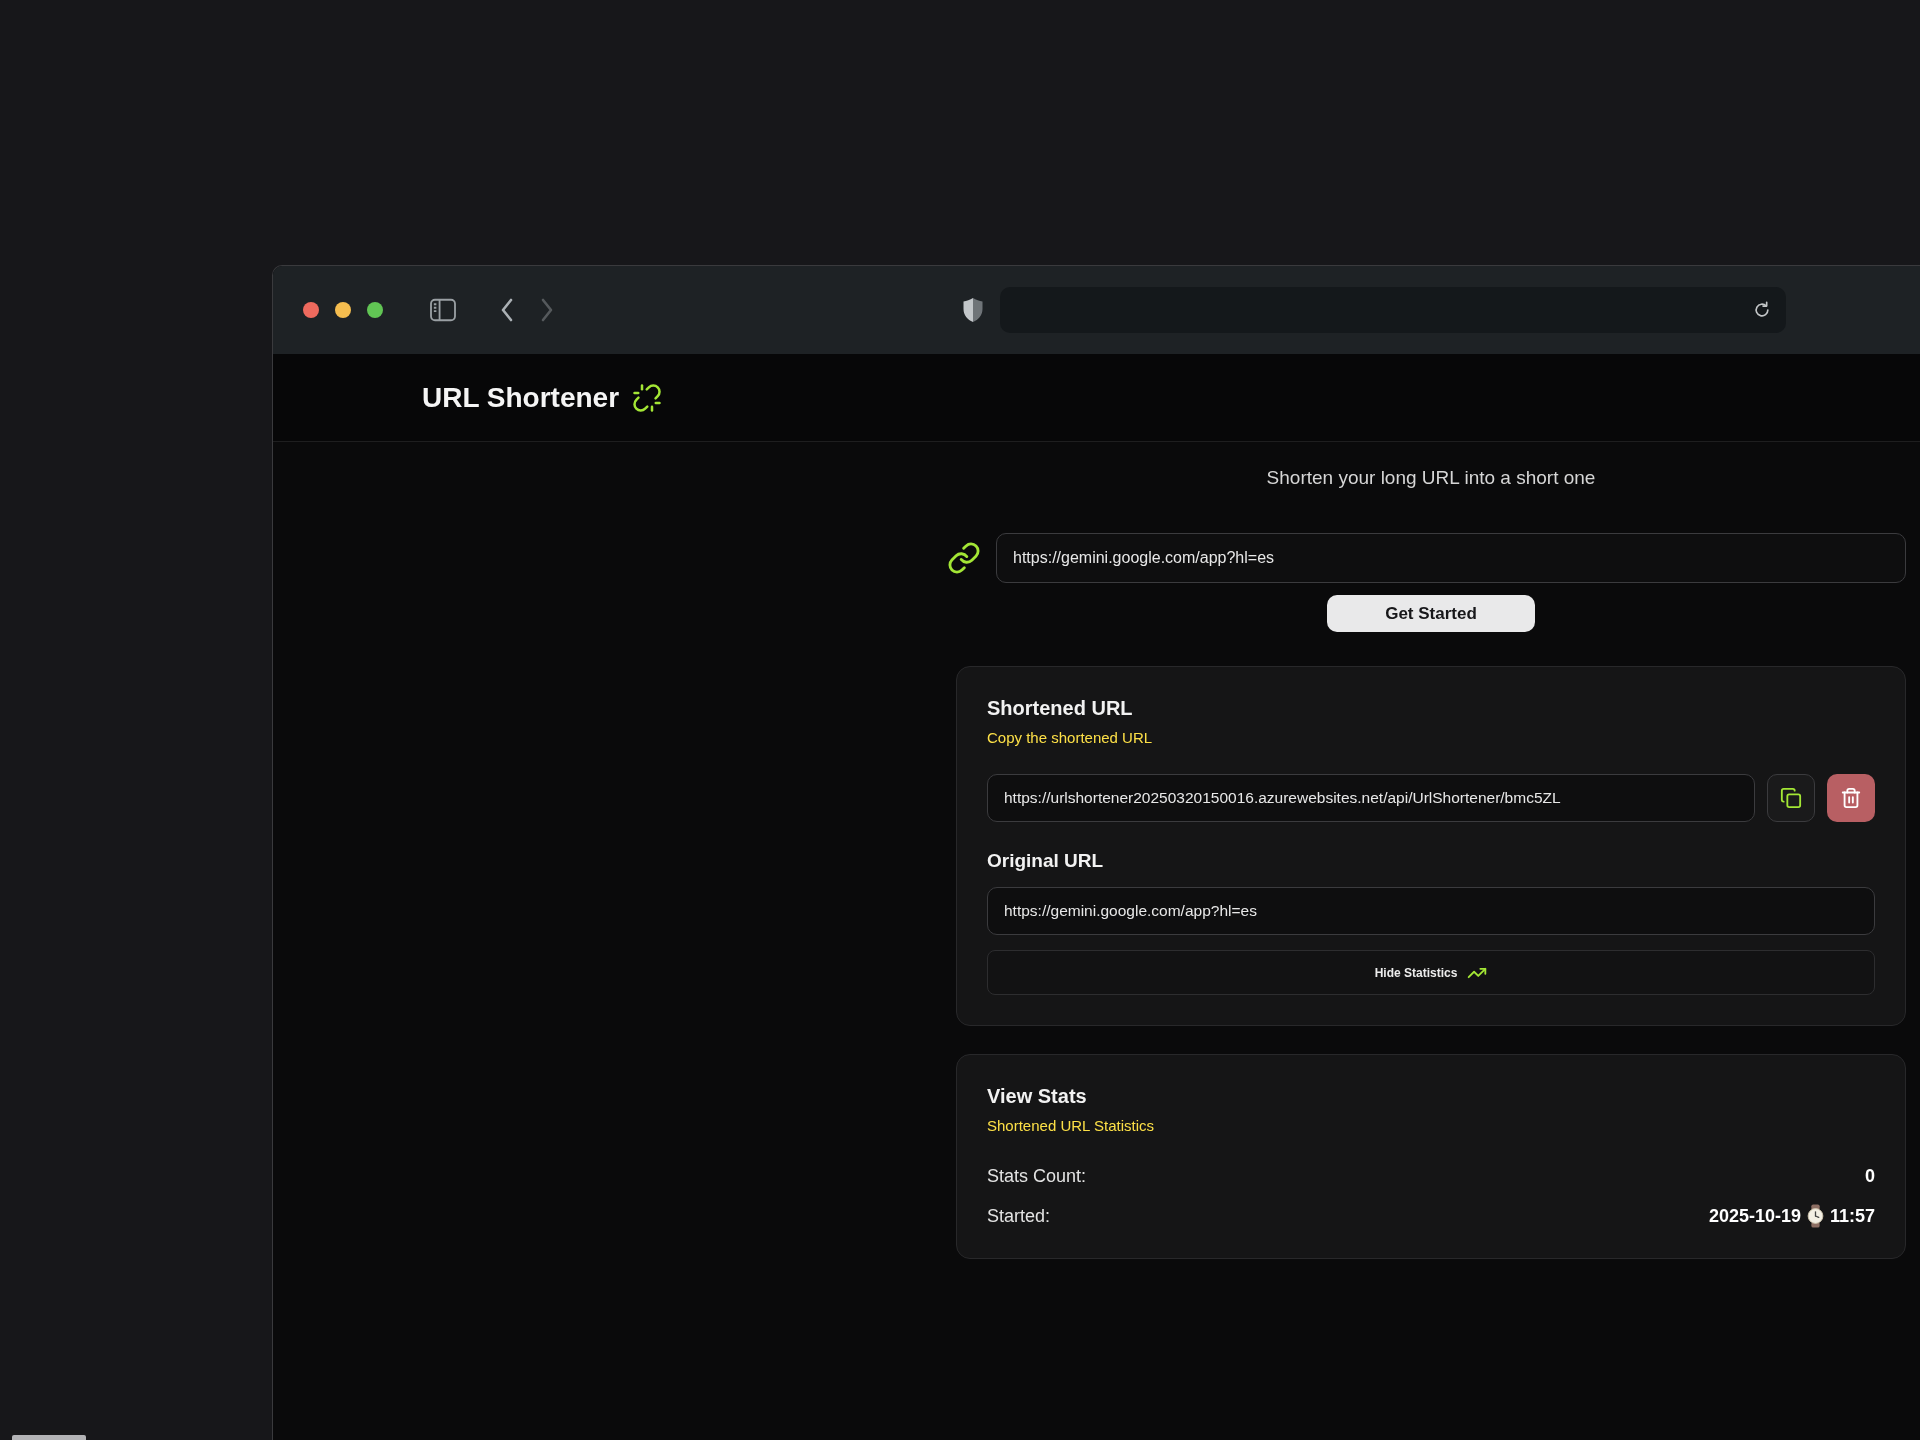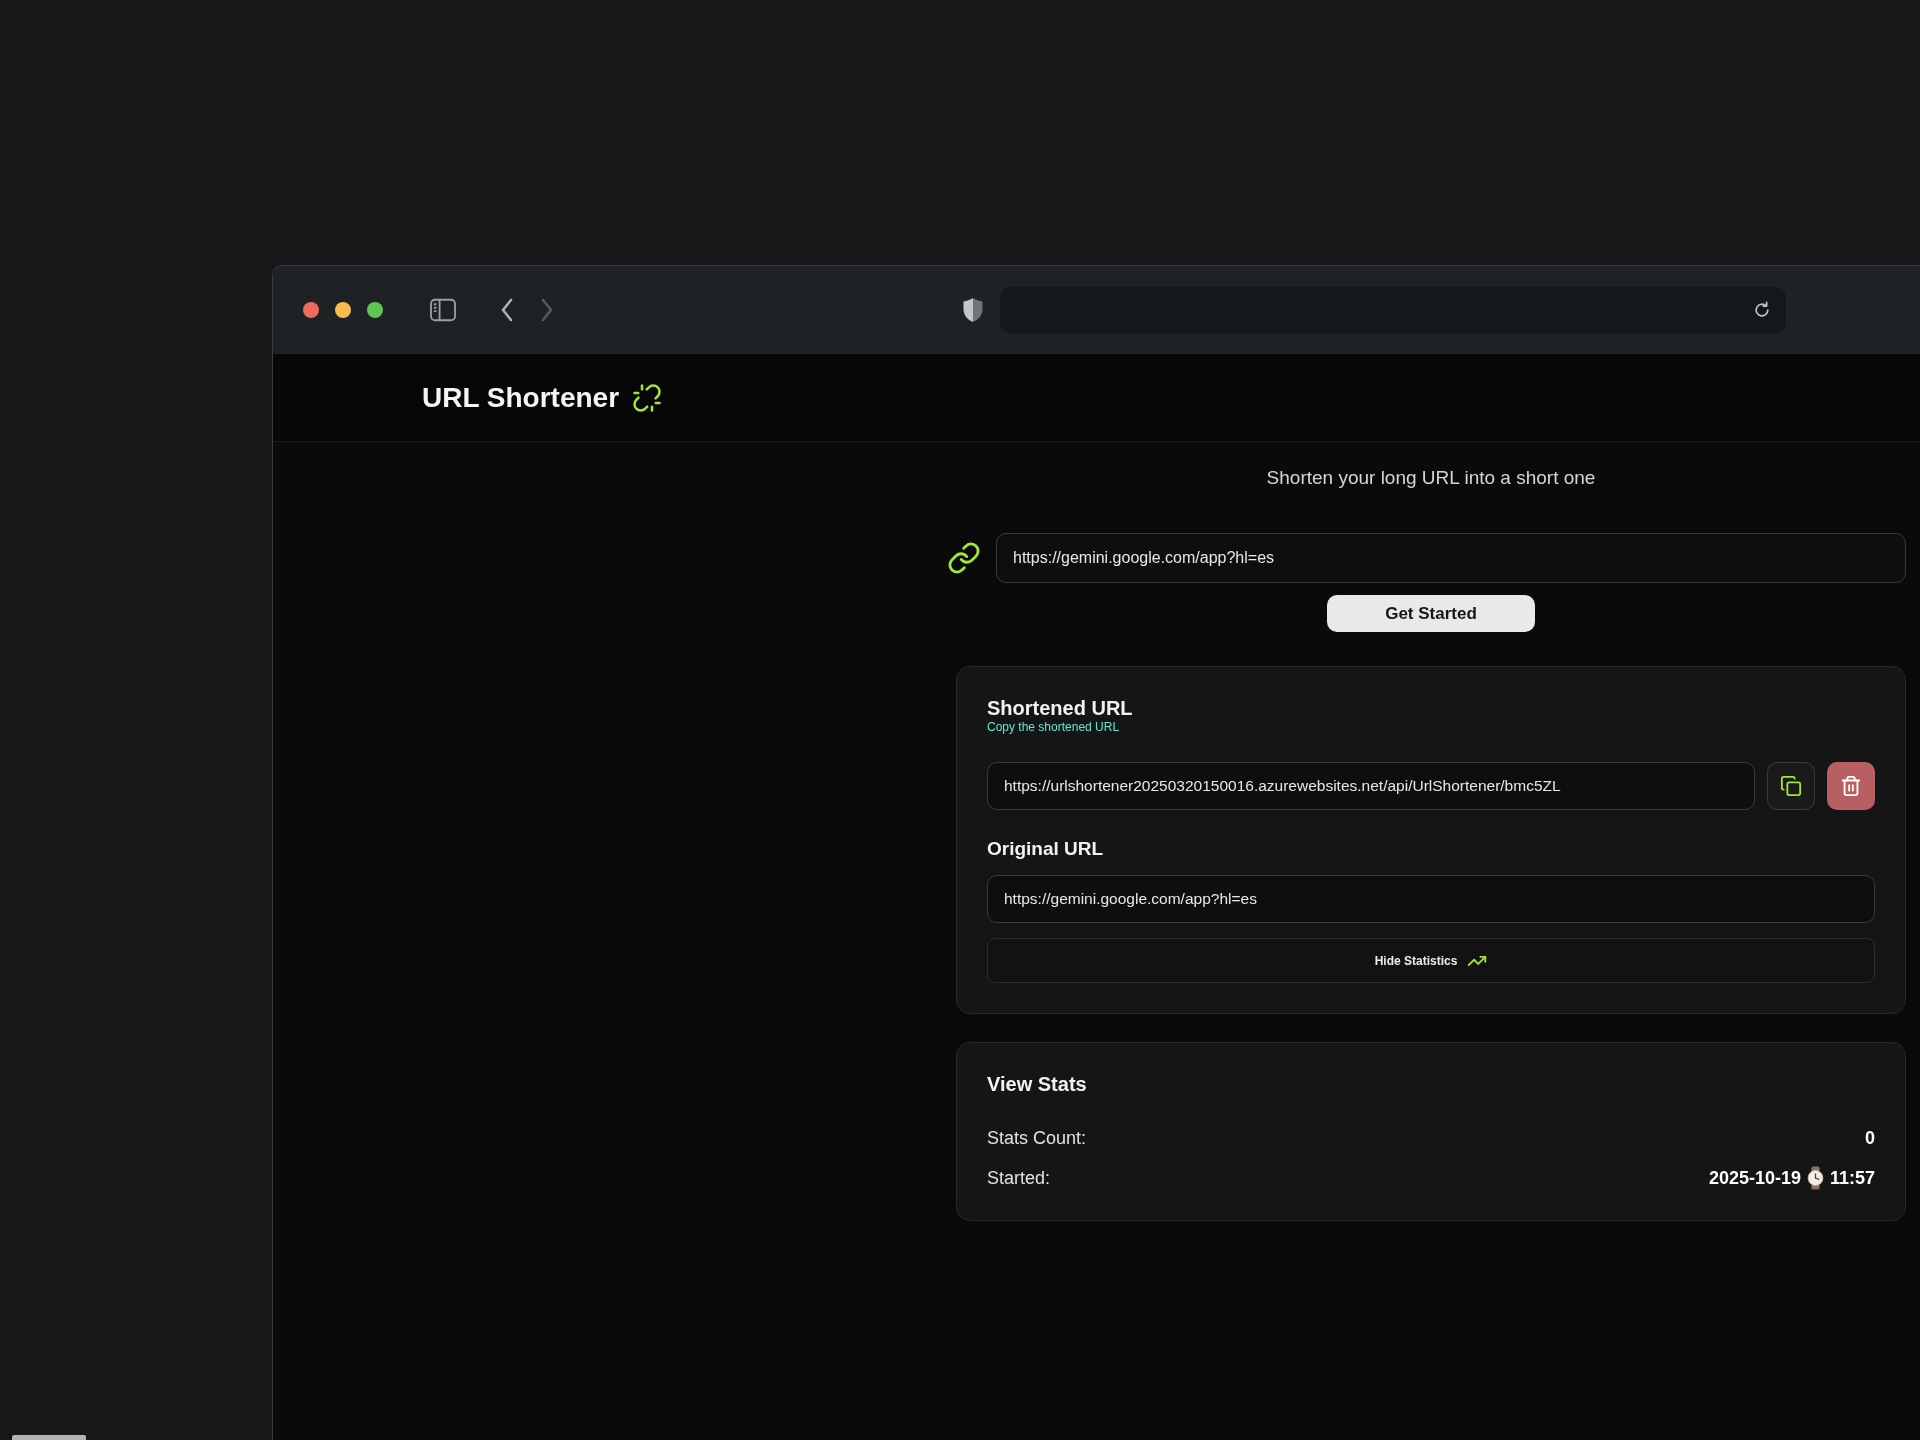--- a/index.html
+++ b/index.html
@@ -62,21 +62,21 @@
   .grow{ flex:1; min-width:0; }
   .submit-wrap{ display:flex; justify-content:center; margin-top:12px; }
   .submit-btn{
     width:208px; height:37px; border:none; border-radius:10px; background:#e9e9ea;
     color:#17171a; font-weight:bold; font-size:17px; font-family:inherit; cursor:pointer;
   }
 
   .card{ margin-top:34px; background:#151516; border:1px solid #28282a;
     border-radius:14px; padding:30px; }
   .card-title{ font-size:20px; font-weight:bold; color:#f2f2f2; }
-  .card-sub{ font-size:12px; color:#5eead4; }
+  .card-sub{ margin-top:9px; font-size:15px; color:#fde047; }
 
   .short-row{ display:flex; align-items:center; gap:12px; margin-top:28px; }
   .short-input{ height:48px; font-size:15.5px; }
   .icon-btn{ width:48px; height:48px; flex:0 0 48px; border-radius:10px;
     display:flex; align-items:center; justify-content:center;
     border:1px solid #3b3b3e; background:#1a1a1b; cursor:pointer; }
   .del-btn{ background:#b85f63; border:none; }
 
   .section-label{ margin-top:28px; font-size:19px; font-weight:bold; color:#f2f2f2; }
   .orig-input{ width:100%; height:48px; margin-top:15px; font-size:15.5px; }
@@ -233,20 +233,21 @@
             <svg width="20" height="20" viewBox="0 0 24 24" fill="none" stroke="#a3e635" stroke-width="2.2" stroke-linecap="round" stroke-linejoin="round">
               <polyline points="22 7 13.5 15.5 8.5 10.5 2 17"></polyline>
               <polyline points="16 7 22 7 22 13"></polyline>
             </svg>
           </span>
         </button>
       </div>
 
       <div class="card stats-card">
         <div class="card-title">View Stats</div>
+        <div class="card-sub">Shortened URL Statistics</div>
 
         <div class="stats-row first">
           <span class="stats-label">Stats Count:</span>
           <span class="stats-value">0</span>
         </div>
 
         <div class="stats-row second">
           <span class="stats-label">Started:</span>
           <span class="stats-value">
             <span>2025-10-19</span>

